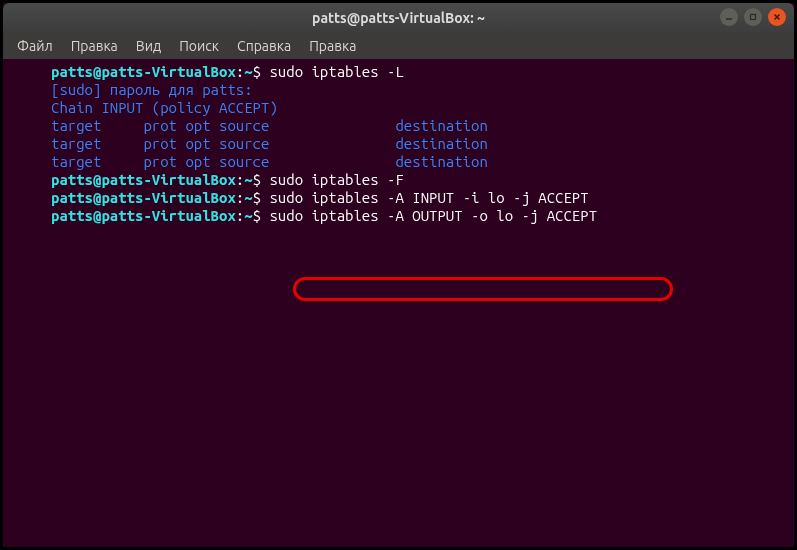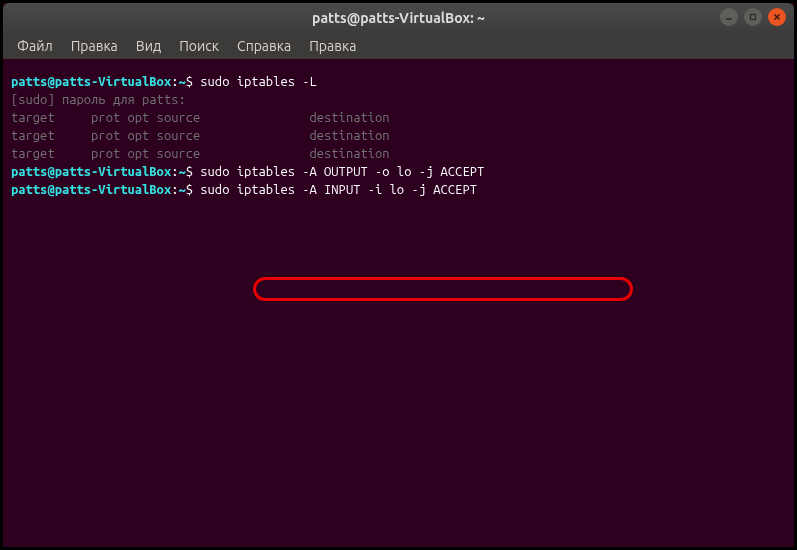--- a/index.html
+++ b/index.html
@@ -62,30 +62,31 @@
     gap: 2px;
     font-family: Ubuntu, sans-serif;
     font-size: 14px;
     color: #d8d4cf;
   }
   .menu-item {
     padding: 2px 8px;
   }
   
   .terminal {
-    padding: 13px 8px 8px 8px;
-    font-size: 13px;
+    padding: 4px 8px 8px 8px;
+    font-size: 15px;
     line-height: 18px;
     color: #ffffff;
     position: relative;
+    margin-left: 40px;
   }
   .line { white-space: pre; }
   .prompt { color: #34e2e2; font-weight: bold; }
   .cmd { color: #ffffff; }
-  .output { color: #737373; }
+  .output { color: #3b82f6; }
   .cursor {
     display: inline-block;
     width: 9px;
     height: 17px;
     background: #ffffff;
     vertical-align: text-bottom;
   }
   
   .highlight-ring {
     position: absolute;
@@ -128,28 +129,30 @@
     <span class="menu-item">Поиск</span>
     <span class="menu-item">Справка</span>
     <span class="menu-item">Правка</span>
   </div>
 
   <div class="terminal">
 
     <div class="line"><span class="prompt">patts@patts-VirtualBox</span><span class="cmd">:</span><span class="prompt">~</span><span class="cmd">$</span><span class="cmd"> </span><span class="cmd">sudo iptables -L</span></div>
 
     <div class="line output">[sudo] пароль для patts:</div>
+    <div class="line output">Chain INPUT (policy ACCEPT)</div>
     <div class="line output">target     prot opt source               destination</div>
     <div class="line output"></div>
     <div class="line output">target     prot opt source               destination</div>
     <div class="line output"></div>
     <div class="line output">target     prot opt source               destination</div>
 
+    <div class="line"><span class="prompt">patts@patts-VirtualBox</span><span class="cmd">:</span><span class="prompt">~</span><span class="cmd">$</span><span class="cmd"> </span><span class="cmd">sudo iptables -F</span></div>
+
+    <div class="line"><span class="prompt">patts@patts-VirtualBox</span><span class="cmd">:</span><span class="prompt">~</span><span class="cmd">$</span><span class="cmd"> </span><span class="cmd">sudo iptables -A INPUT -i lo -j ACCEPT</span></div>
 
     <div class="line"><span class="prompt">patts@patts-VirtualBox</span><span class="cmd">:</span><span class="prompt">~</span><span class="cmd">$</span><span class="cmd"> </span><span class="cmd">sudo iptables -A OUTPUT -o lo -j ACCEPT</span></div>
-
-    <div class="line"><span class="prompt">patts@patts-VirtualBox</span><span class="cmd">:</span><span class="prompt">~</span><span class="cmd">$</span><span class="cmd"> </span><span class="cmd">sudo iptables -A INPUT -i lo -j ACCEPT</span></div>
 
 
     <div class="highlight-ring" style="left:250px; top:218px; width:380px; height:24px;"></div>
   </div>
 
 </div>
 
 </body></html>

